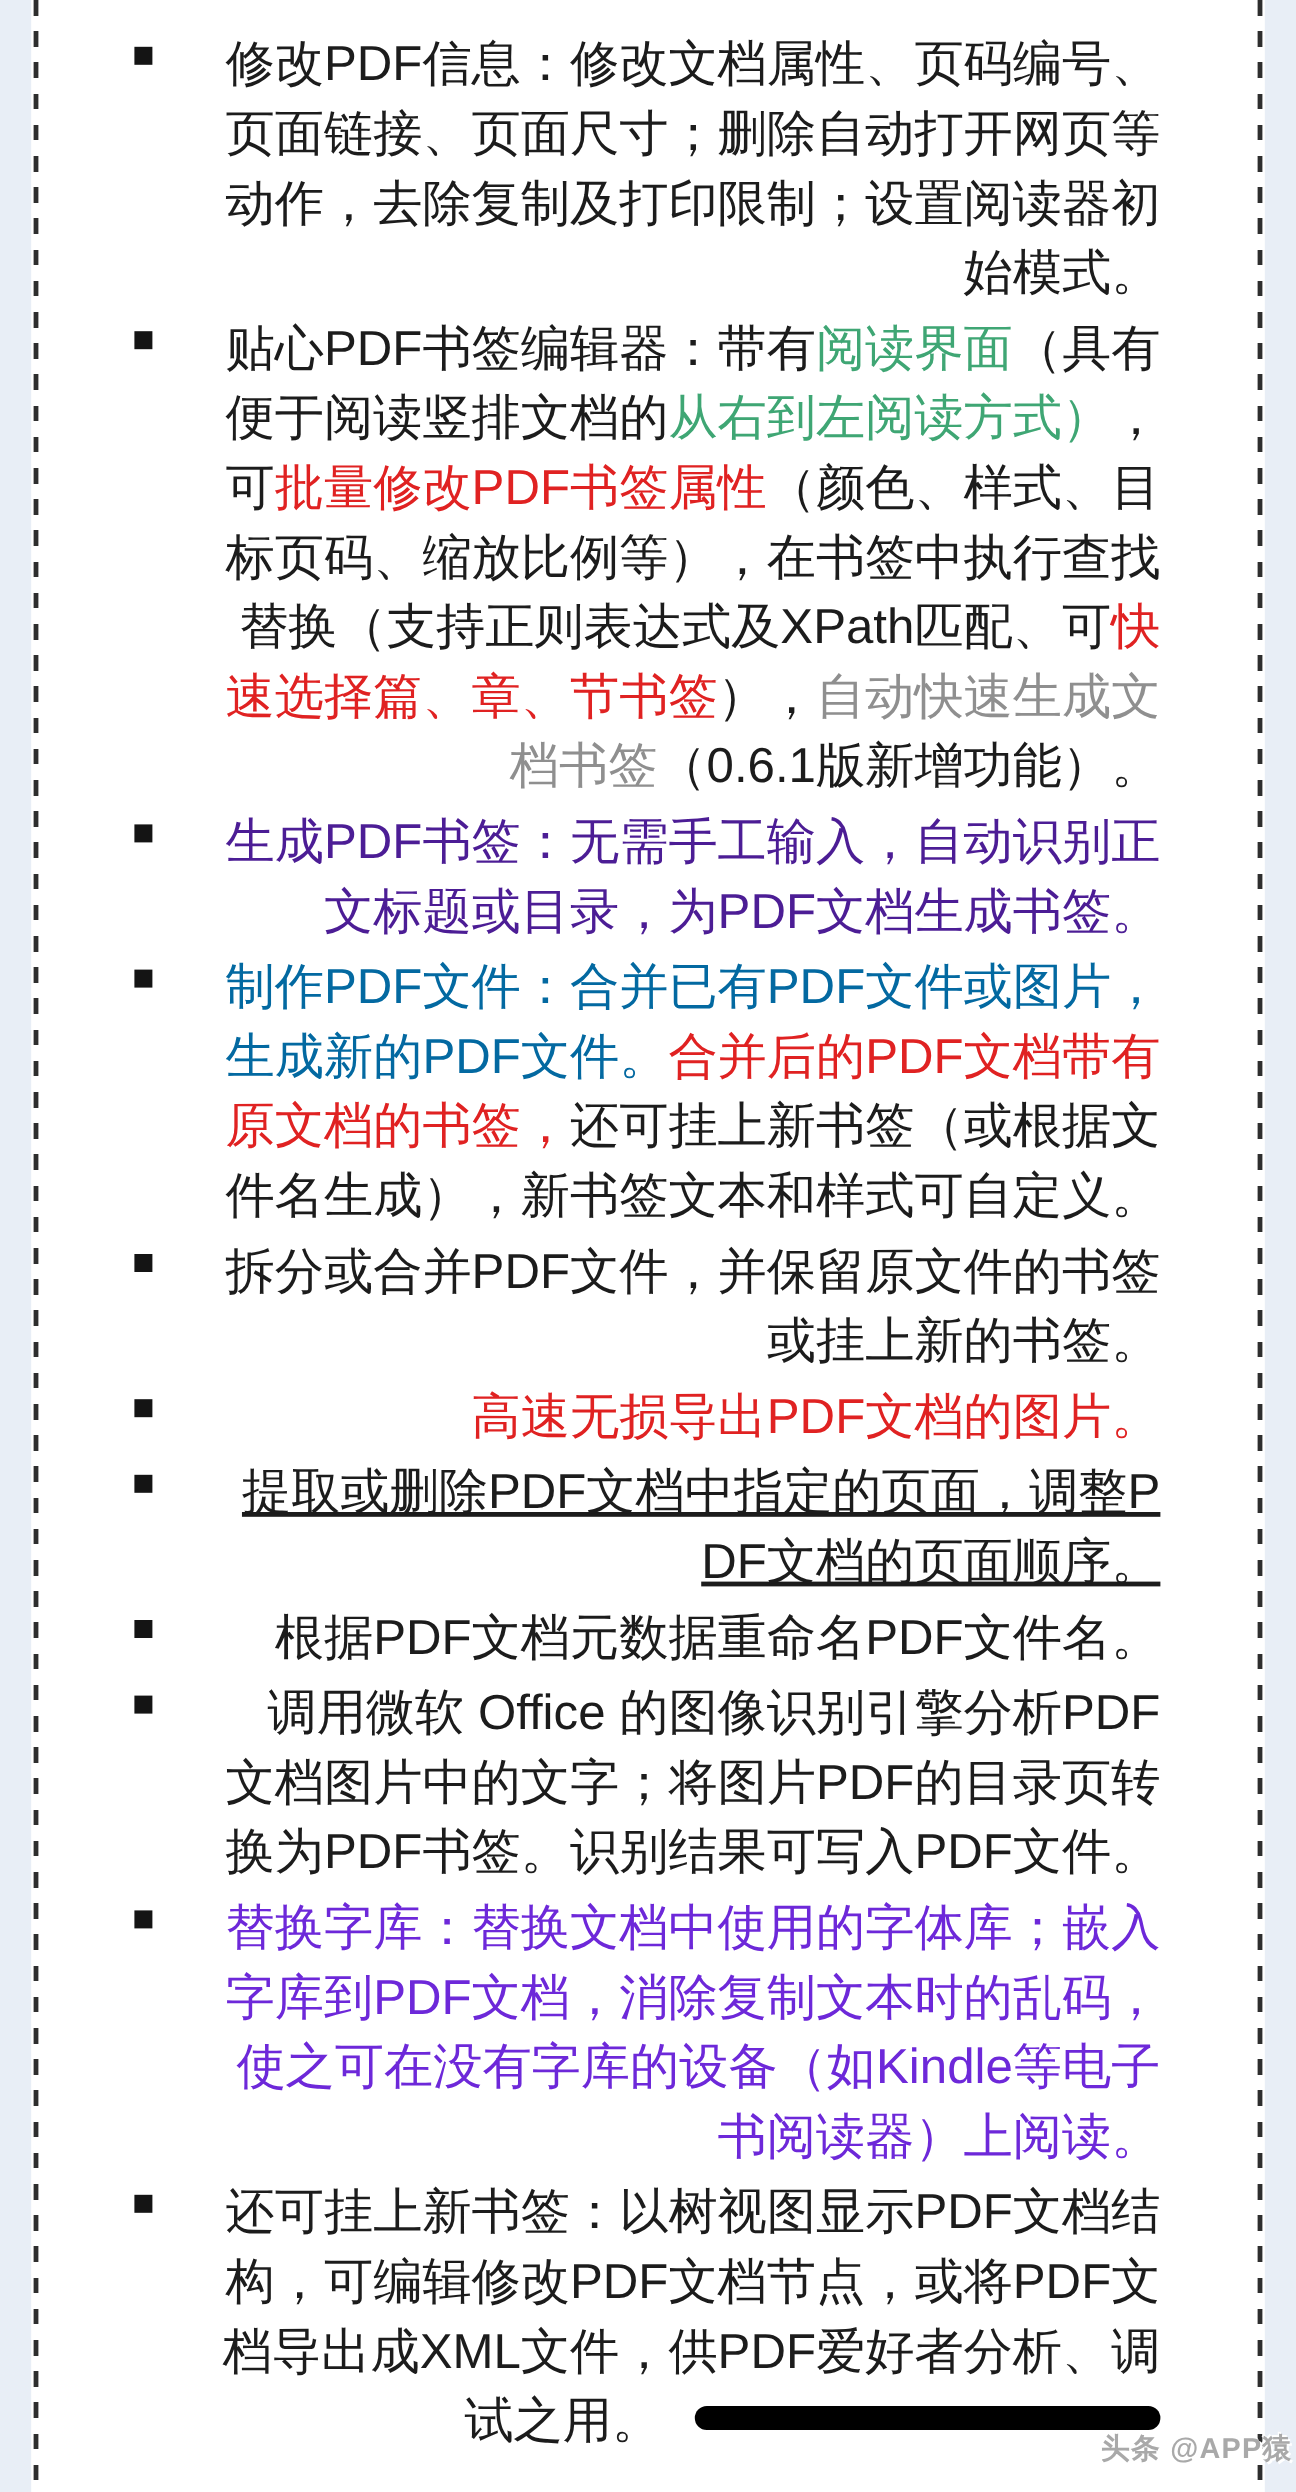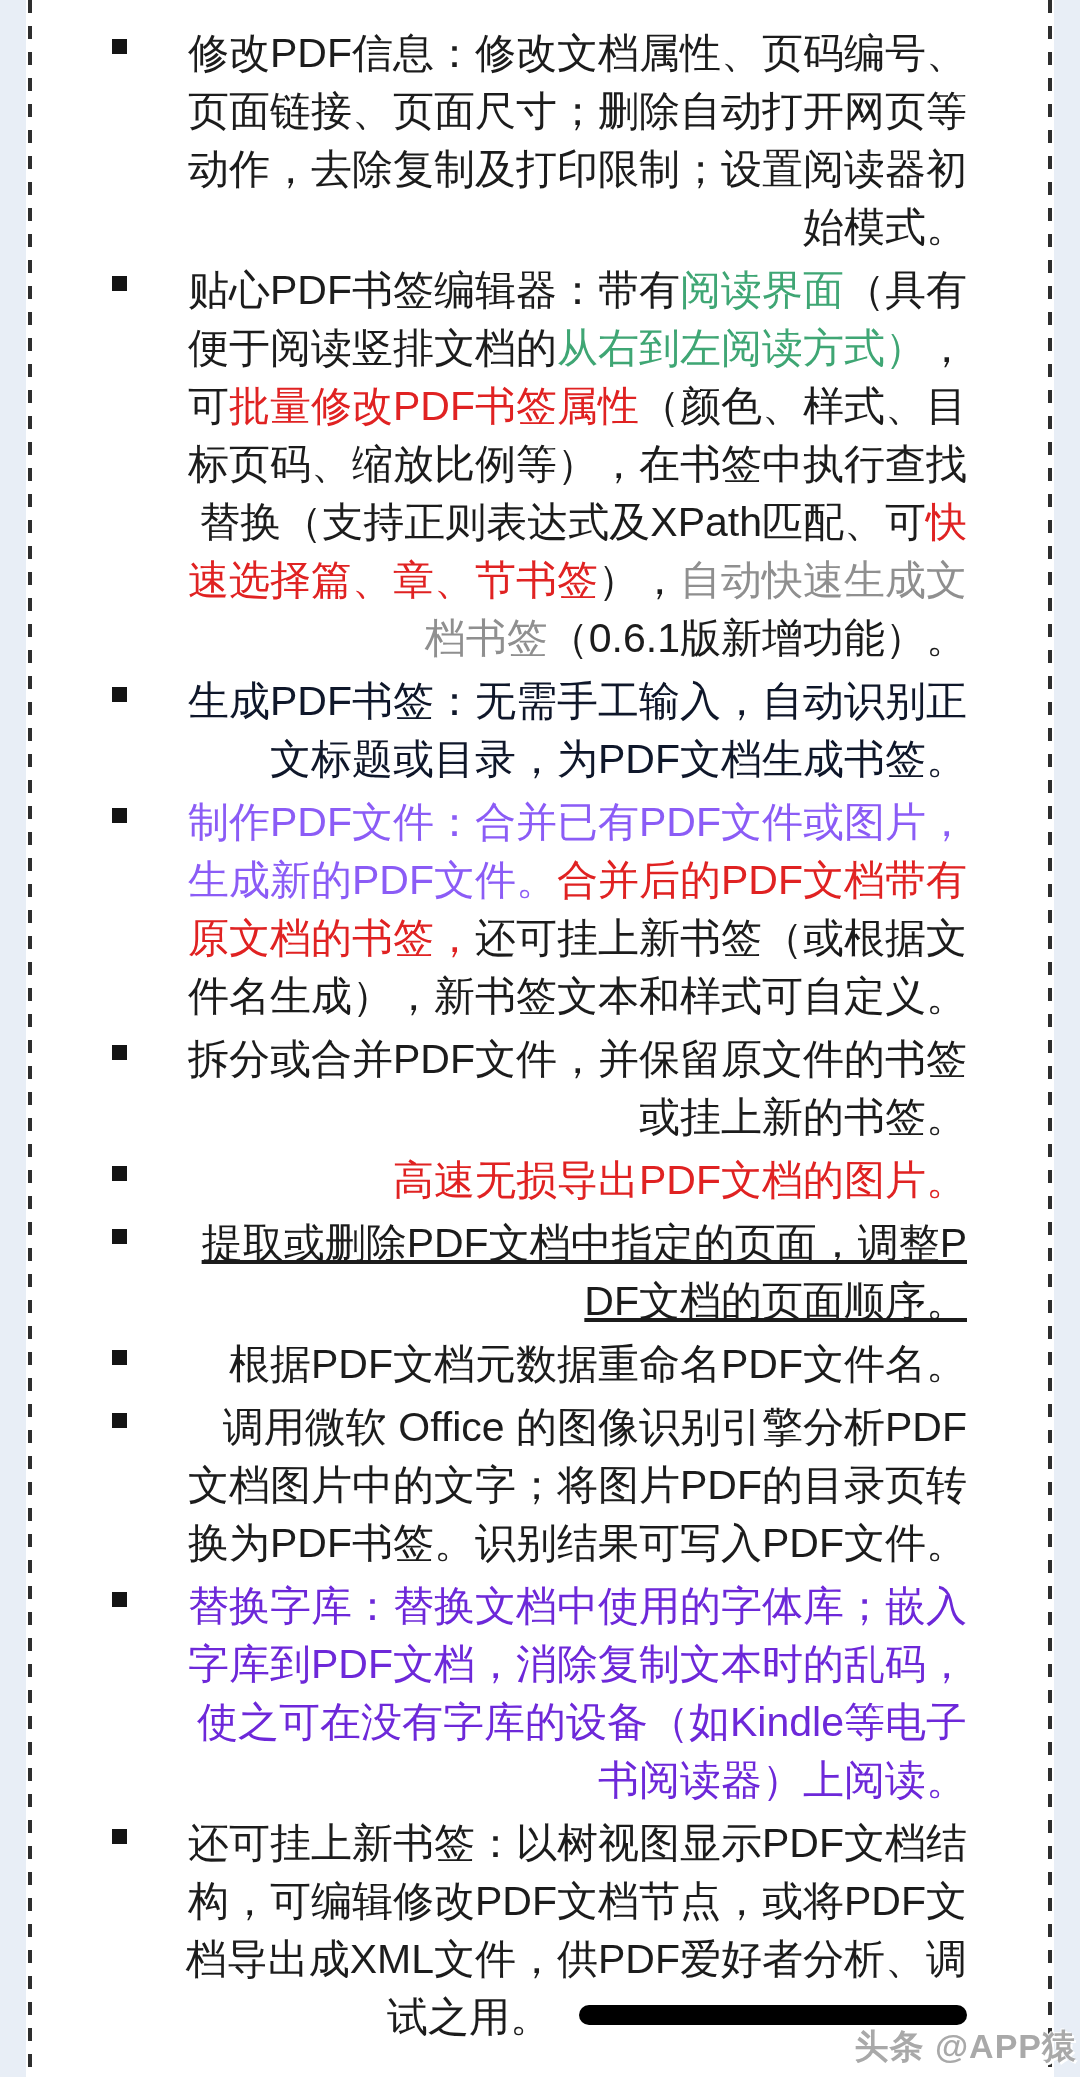--- a/index.html
+++ b/index.html
@@ -17,40 +17,40 @@
   ul.feature-list{position:absolute;left:0;top:24px;margin:0;padding:0;list-style:none;}
   ul.feature-list li{
     position:relative;margin:0 0 5px 182px;width:785px;
     font-size:41px;line-height:58px;color:#1c1c1c;
     word-break:break-all;overflow-wrap:anywhere;text-align:right;
   }
   .marker{position:absolute;left:-70px;top:15px;width:15px;height:15px;background:#141414;}
   .end-bar{display:inline-block;width:388px;height:20px;border-radius:10px;background:#000;
     margin-left:28px;vertical-align:6px;}
   .watermark{
-    position:absolute;right:3px;top:2024px;font-size:34px;font-weight:700;
+    position:absolute;right:3px;top:2024px;font-size:24px;font-weight:700;
     color:#a9a9a9;letter-spacing:1px;
     text-shadow:2px 2px 0 #ffffff,-1px -1px 0 rgba(255,255,255,.9);
     white-space:nowrap;
   }
 </style>
 </head>
 <body>
 
 <div class="page" style="background: rgb(255, 255, 255);">
   <div class="strip left" style="background: rgb(232, 238, 246);"></div>
   <div class="strip right" style="background: rgb(232, 238, 246);"></div>
   <div class="dash left" style="background: repeating-linear-gradient(rgb(46, 46, 46) 0px, rgb(46, 46, 46) 13px, transparent 13px, transparent 26px);"></div>
   <div class="dash right" style="background: repeating-linear-gradient(rgb(46, 46, 46) 0px, rgb(46, 46, 46) 13px, transparent 13px, transparent 26px);"></div>
 
   <ul class="feature-list">
       <li style="color: rgb(28, 28, 28);"><span class="marker"></span><span><span style="color: rgb(28, 28, 28);">修改PDF信息：修改文档属性、页码编号、页面链接、页面尺寸；删除自动打开网页等动作，去除复制及打印限制；设置阅读器初始模式。</span></span></li>
       <li style="color: rgb(28, 28, 28);"><span class="marker"></span><span><span style="color: rgb(28, 28, 28);">贴心PDF书签编辑器：带有</span><span style="color: rgb(63, 166, 116);">阅读界面</span><span style="color: rgb(28, 28, 28);">（具有便于阅读竖排文档的</span><span style="color: rgb(63, 166, 116);">从右到左阅读方式）</span><span style="color: rgb(28, 28, 28);">，可</span><span style="color: rgb(224, 34, 34);">批量修改PDF书签属性</span><span style="color: rgb(28, 28, 28);">（颜色、样式、目标页码、缩放比例等），在书签中执行查找替换（支持正则表达式及XPath匹配、可</span><span style="color: rgb(224, 34, 34);">快速选择篇、章、节书签</span><span style="color: rgb(28, 28, 28);">），</span><span style="color: rgb(143, 143, 143);">自动快速生成文档书签</span><span style="color: rgb(28, 28, 28);">（0.6.1版新增功能）。</span></span></li>
-      <li style="color: rgb(28, 28, 28);"><span class="marker"></span><span><span style="color: #0f172a;">生成PDF书签：无需手工输入，自动识别正文标题或目录，为PDF文档生成书签。</span></span></li>
-      <li style="color: rgb(28, 28, 28);"><span class="marker"></span><span><span style="color: #8b5cf6;">制作PDF文件：合并已有PDF文件或图片，生成新的PDF文件。</span><span style="color: rgb(224, 34, 34);">合并后的PDF文档带有原文档的书签，</span><span style="color: rgb(28, 28, 28);">还可挂上新书签（或根据文件名生成），新书签文本和样式可自定义。</span></span></li>
+      <li style="color: rgb(28, 28, 28);"><span class="marker"></span><span><span style="color: #4c1d95;">生成PDF书签：无需手工输入，自动识别正文标题或目录，为PDF文档生成书签。</span></span></li>
+      <li style="color: rgb(28, 28, 28);"><span class="marker"></span><span><span style="color: #0369a1;">制作PDF文件：合并已有PDF文件或图片，生成新的PDF文件。</span><span style="color: rgb(224, 34, 34);">合并后的PDF文档带有原文档的书签，</span><span style="color: rgb(28, 28, 28);">还可挂上新书签（或根据文件名生成），新书签文本和样式可自定义。</span></span></li>
       <li style="color: rgb(28, 28, 28);"><span class="marker"></span><span><span style="color: rgb(28, 28, 28);">拆分或合并PDF文件，并保留原文件的书签或挂上新的书签。</span></span></li>
       <li style="color: rgb(28, 28, 28);"><span class="marker"></span><span><span style="color: rgb(224, 34, 34);">高速无损导出PDF文档的图片。</span></span></li>
       <li style="color: rgb(28, 28, 28);"><span class="marker"></span><span><span style="color: rgb(28, 28, 28); text-decoration: underline;">提取或删除PDF文档中指定的页面，调整PDF文档的页面顺序。</span></span></li>
       <li style="color: rgb(28, 28, 28);"><span class="marker"></span><span><span style="color: rgb(28, 28, 28);">根据PDF文档元数据重命名PDF文件名。</span></span></li>
       <li style="color: rgb(28, 28, 28);"><span class="marker"></span><span><span style="color: rgb(28, 28, 28);">调用微软 Office 的图像识别引擎分析PDF文档图片中的文字；将图片PDF的目录页转换为PDF书签。识别结果可写入PDF文件。</span></span></li>
       <li style="color: rgb(28, 28, 28);"><span class="marker"></span><span><span style="color: #6d28d9;">替换字库：替换文档中使用的字体库；嵌入字库到PDF文档，消除复制文本时的乱码，使之可在没有字库的设备（如Kindle等电子书阅读器）上阅读。</span></span></li>
       <li style="color: rgb(28, 28, 28);"><span class="marker"></span><span><span style="color: rgb(28, 28, 28);">还可挂上新书签：以树视图显示PDF文档结构，可编辑修改PDF文档节点，或将PDF文档导出成XML文件，供PDF爱好者分析、调试之用。</span><span class="end-bar" style="background: rgb(0, 0, 0);"></span></span></li>
     </ul>
 
   <div class="watermark">头条 @APP猿</div>

